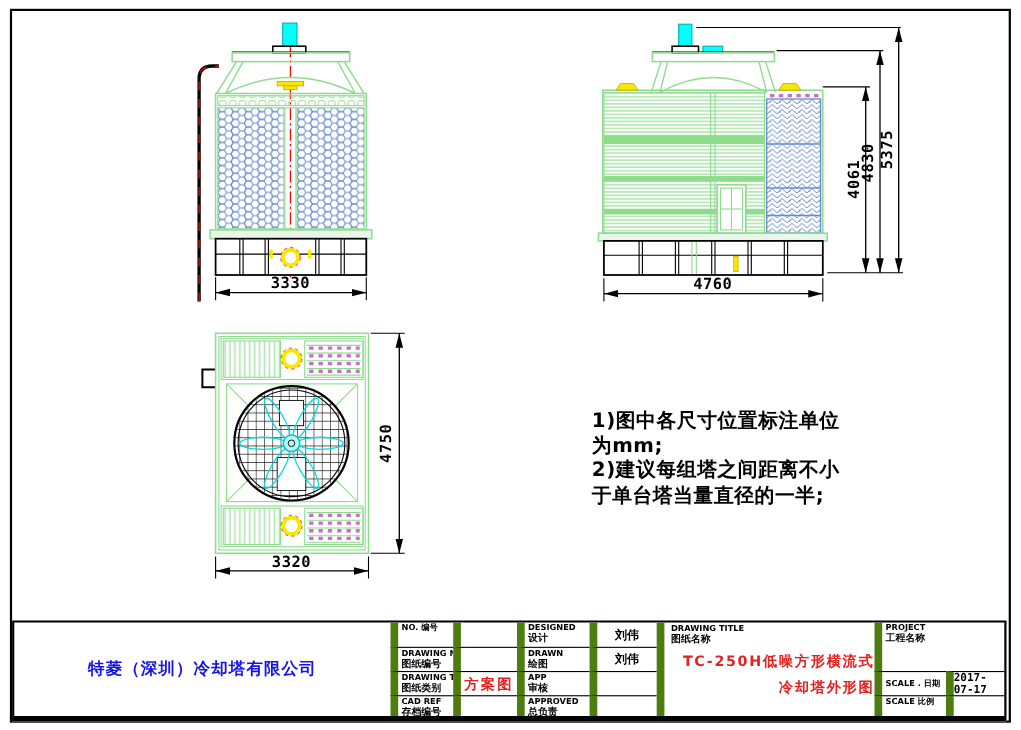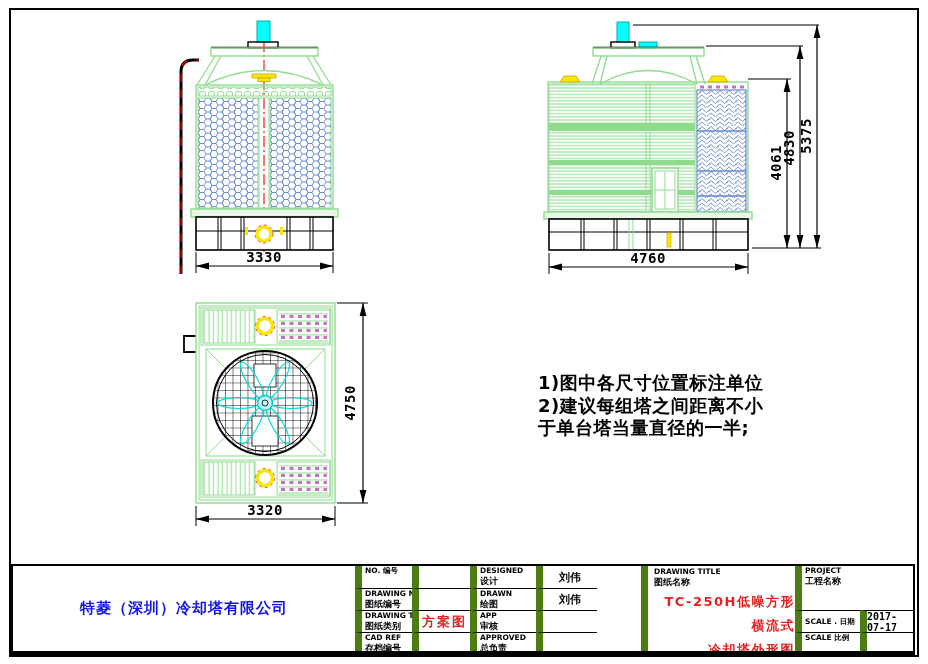--- a/index.html
+++ b/index.html
@@ -19,21 +19,21 @@
   .bl{border-left:7px solid #4d7c0f;}
   .bt{border-top:1px solid #000;}
   .lab{padding:1px 0 0 3px;}
   .lab .en{font-size:7.5px;font-weight:bold;line-height:8.5px;white-space:nowrap;}
   .lab .zh{font-size:9px;font-weight:bold;line-height:10px;white-space:nowrap;}
   .val{display:flex;align-items:center;justify-content:center;font-weight:bold;font-family:Liberation Serif, serif;}
   .company{display:flex;align-items:center;justify-content:center;
            color:#1414e6;font-size:15px;font-weight:bold;letter-spacing:1px;}
   .redval{color:#e32222;font-size:13px;letter-spacing:2px;}
   .sign{font-size:11px;}
-  .dtcell{padding:2px 0 0 6px;margin-left:44px;}
+  .dtcell{padding:2px 0 0 6px;}
   .dtitle{color:#e32222;text-align:right;font-size:13px;font-weight:bold;line-height:24px;
           letter-spacing:1.5px;margin-top:3px;}
   .dateval{font-family:"DejaVu Sans Mono",monospace;font-size:10px;}
 </style>
 </head>
 <body>
 
 <div class="sheet">
 
 <svg width="928" height="664" viewBox="0 0 928 664">
@@ -278,20 +278,21 @@
       <line x1="337" y1="503" x2="368" y2="503" stroke-width="1"></line>
       <line x1="363" y1="303" x2="363" y2="503" stroke-width="1.2" marker-start="url(#arr)" marker-end="url(#arr)"></line>
     </g>
     <text class="dim" x="355" y="403" text-anchor="middle" transform="rotate(-90 355 403)">4750</text>
   </g>
 </svg>
 
 
 <div class="notes">
   <div>1)图中各尺寸位置标注单位</div>
+  <div>为mm;</div>
   <div>2)建议每组塔之间距离不小</div>
   <div>于单台塔当量直径的一半;</div>
 </div>
 
 
 <div class="tblock">
 
   <div class="cell company" style="grid-column:1;grid-row:1/5">特菱（深圳）冷却塔有限公司</div>
 
   <div class="cell bl lab" style="grid-column:2;grid-row:1">

